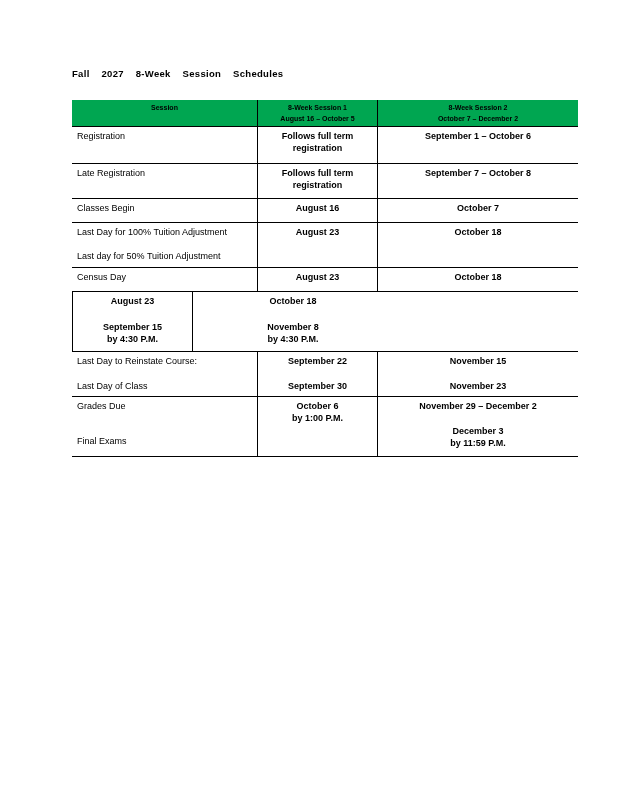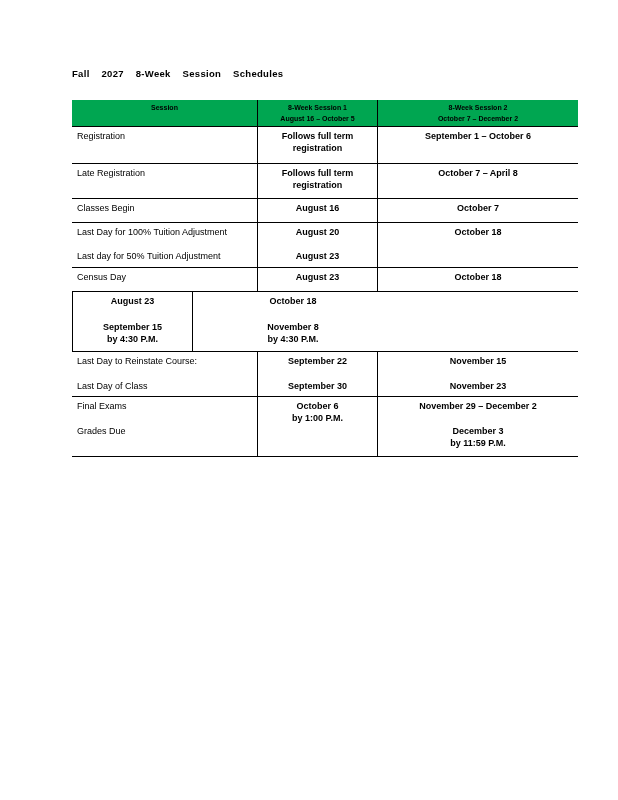--- a/index.html
+++ b/index.html
@@ -113,21 +113,21 @@
           <div class="entry" style="height:35px">Late Registration</div>
         </div>
       <div class="col c2">
           <div class="entry" style="height:35px">
         <div>Follows full term</div>
         <div>registration</div>
       </div>
         </div>
       <div class="col c3">
           <div class="entry" style="height:35px">
-        <div>October 7 – April 8</div>
+        <div>September 7 – October 8</div>
         <div></div>
       </div>
         </div>
     </div>
 
     <div class="tgroup" style="height:24px">
       <div class="col c1">
           <div class="entry" style="height:24px">Classes Begin</div>
         </div>
       <div class="col c2">
@@ -141,23 +141,20 @@
       </div>
         </div>
     </div>
 
     <div class="tgroup" style="height:45px">
       <div class="col c1">
         <div class="entry" style="height:24px">Last Day for 100% Tuition Adjustment</div>
         <div class="entry" style="height:21px">Last day for 50% Tuition Adjustment</div>
       </div>
       <div class="col c2">
-        <div class="entry" style="height:24px">
-            <div>August 20</div>
-          </div>
         <div class="entry" style="height:21px">
             <div>August 23</div>
           </div>
       </div>
       <div class="col c3">
         <div class="entry" style="height:21px">
             <div>October 18</div>
           </div>
       </div>
     </div>
@@ -217,22 +214,22 @@
             <div>November 15</div>
           </div>
         <div class="entry" style="height:20px">
             <div>November 23</div>
           </div>
       </div>
     </div>
 
     <div class="tgroup" style="height:60px">
       <div class="col c1">
+        <div class="entry" style="height:35px">Grades Due</div>
         <div class="entry" style="height:25px">Final Exams</div>
-        <div class="entry" style="height:35px">Grades Due</div>
       </div>
       <div class="col c2">
         <div class="entry" style="height:35px">
           <div>October 6</div>
           <div>by 1:00 P.M.</div>
         </div>
       </div>
       <div class="col c3">
         <div class="entry" style="height:25px">
             <div>November 29 – December 2</div>

